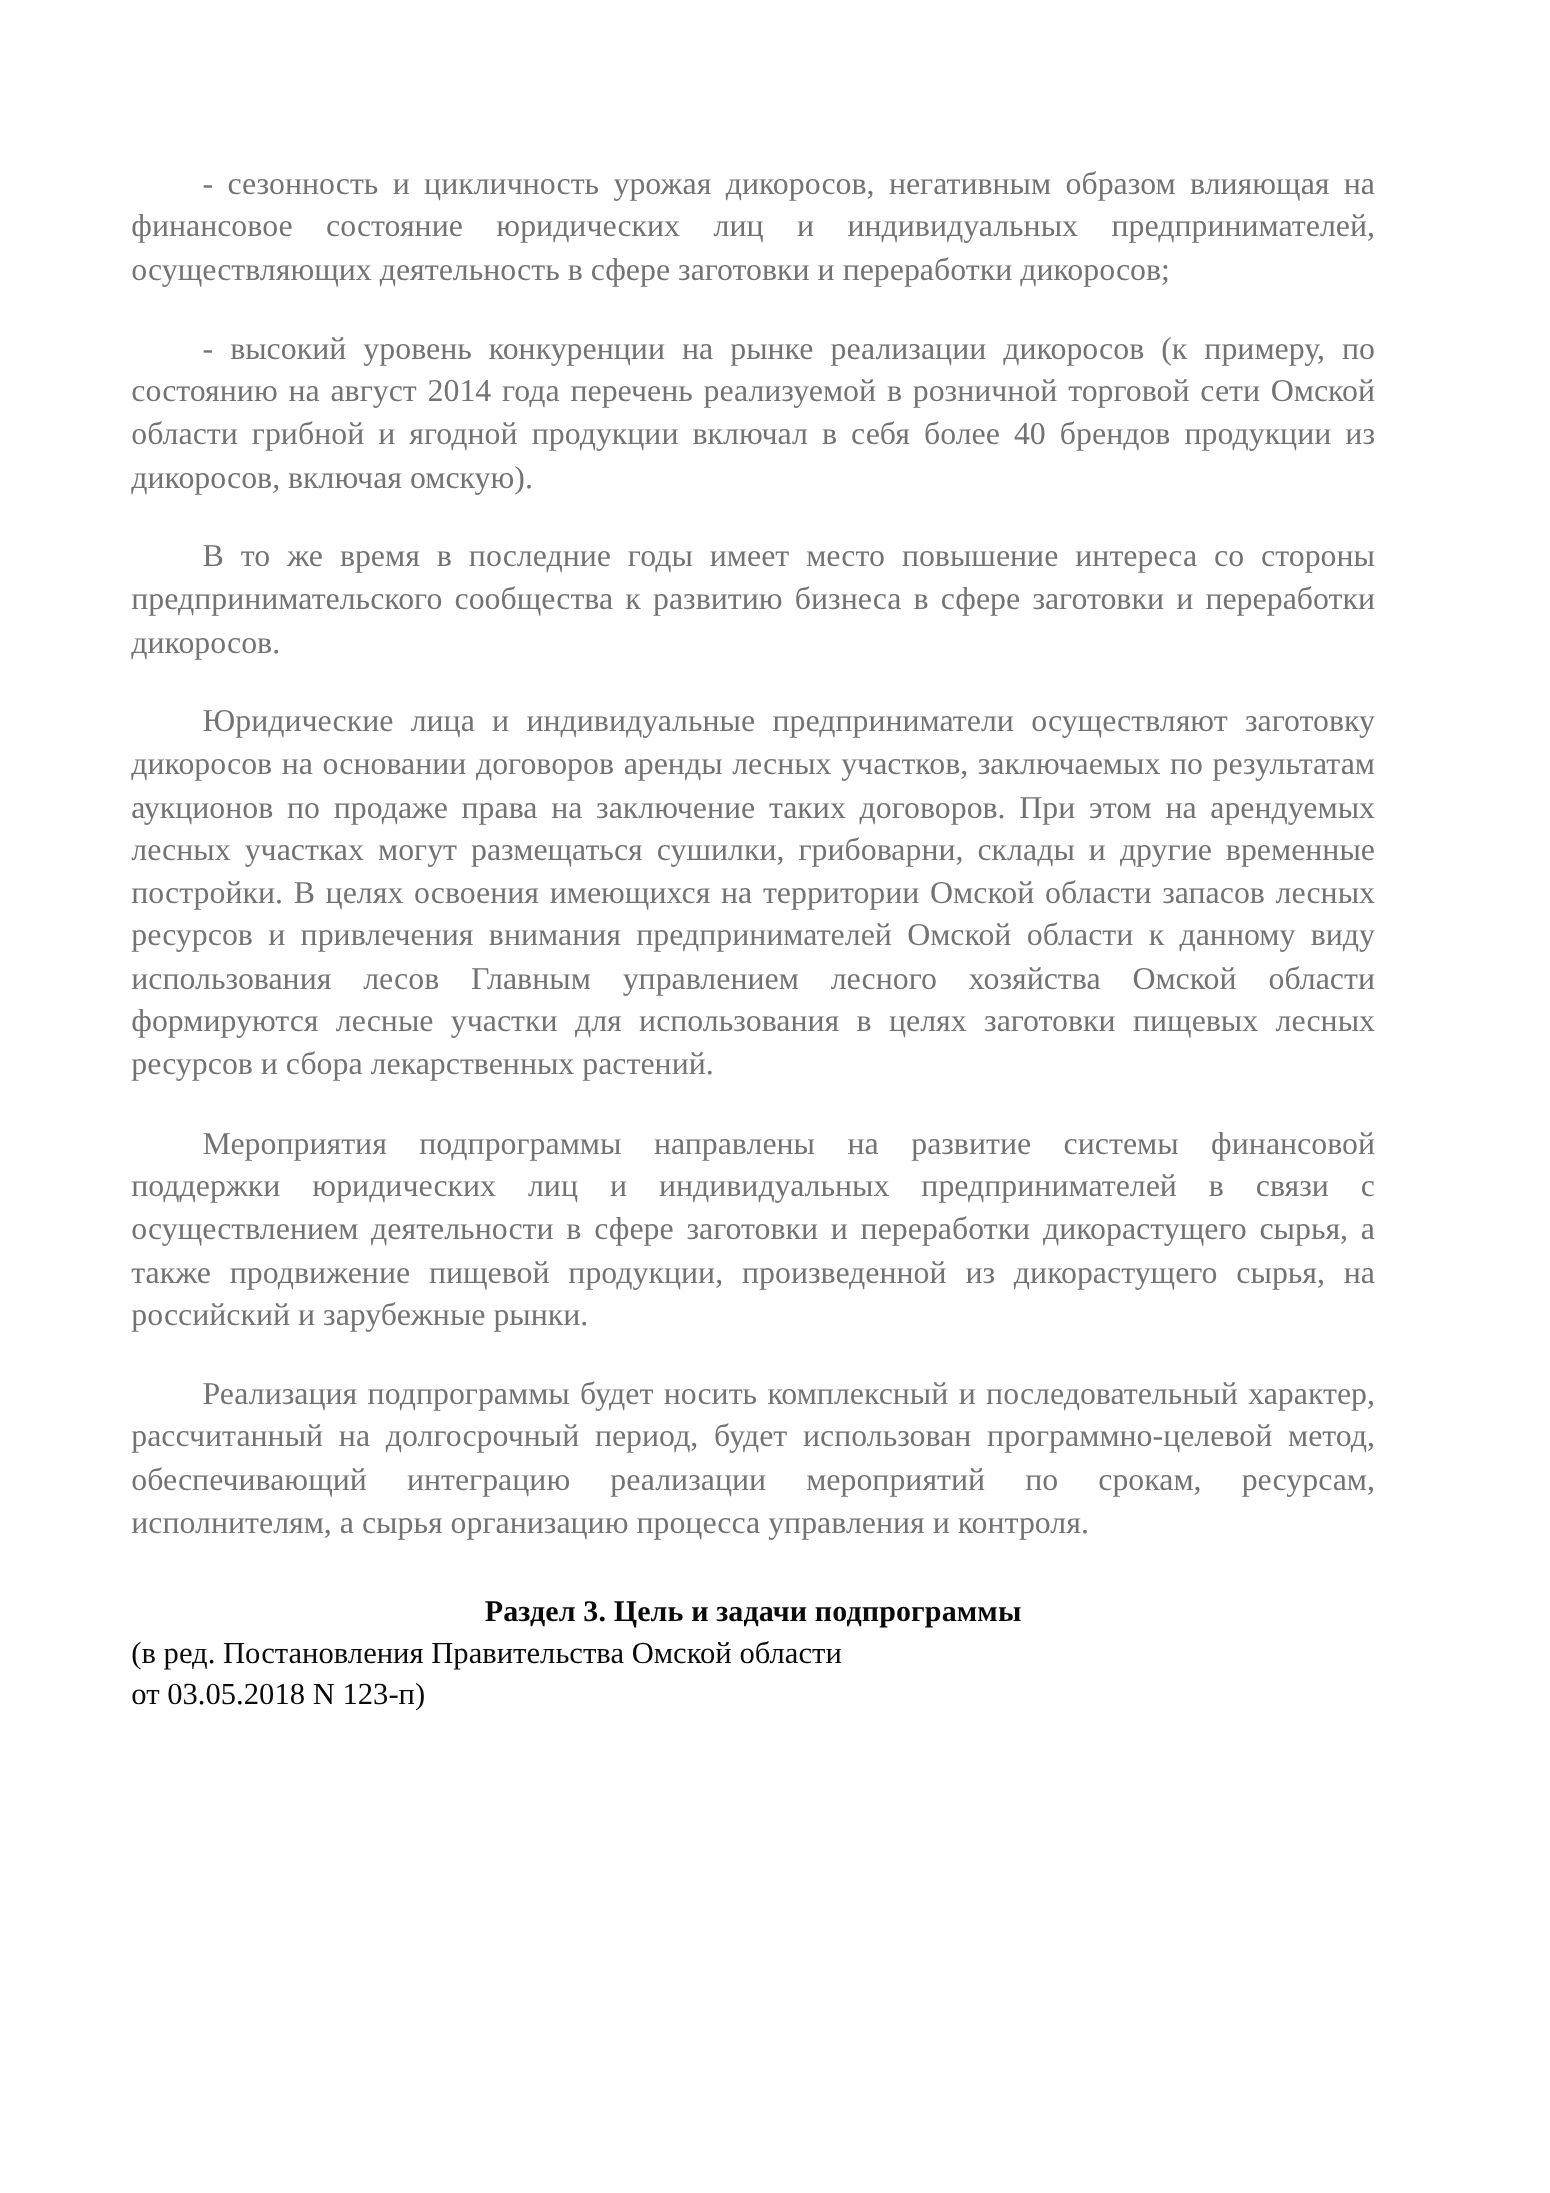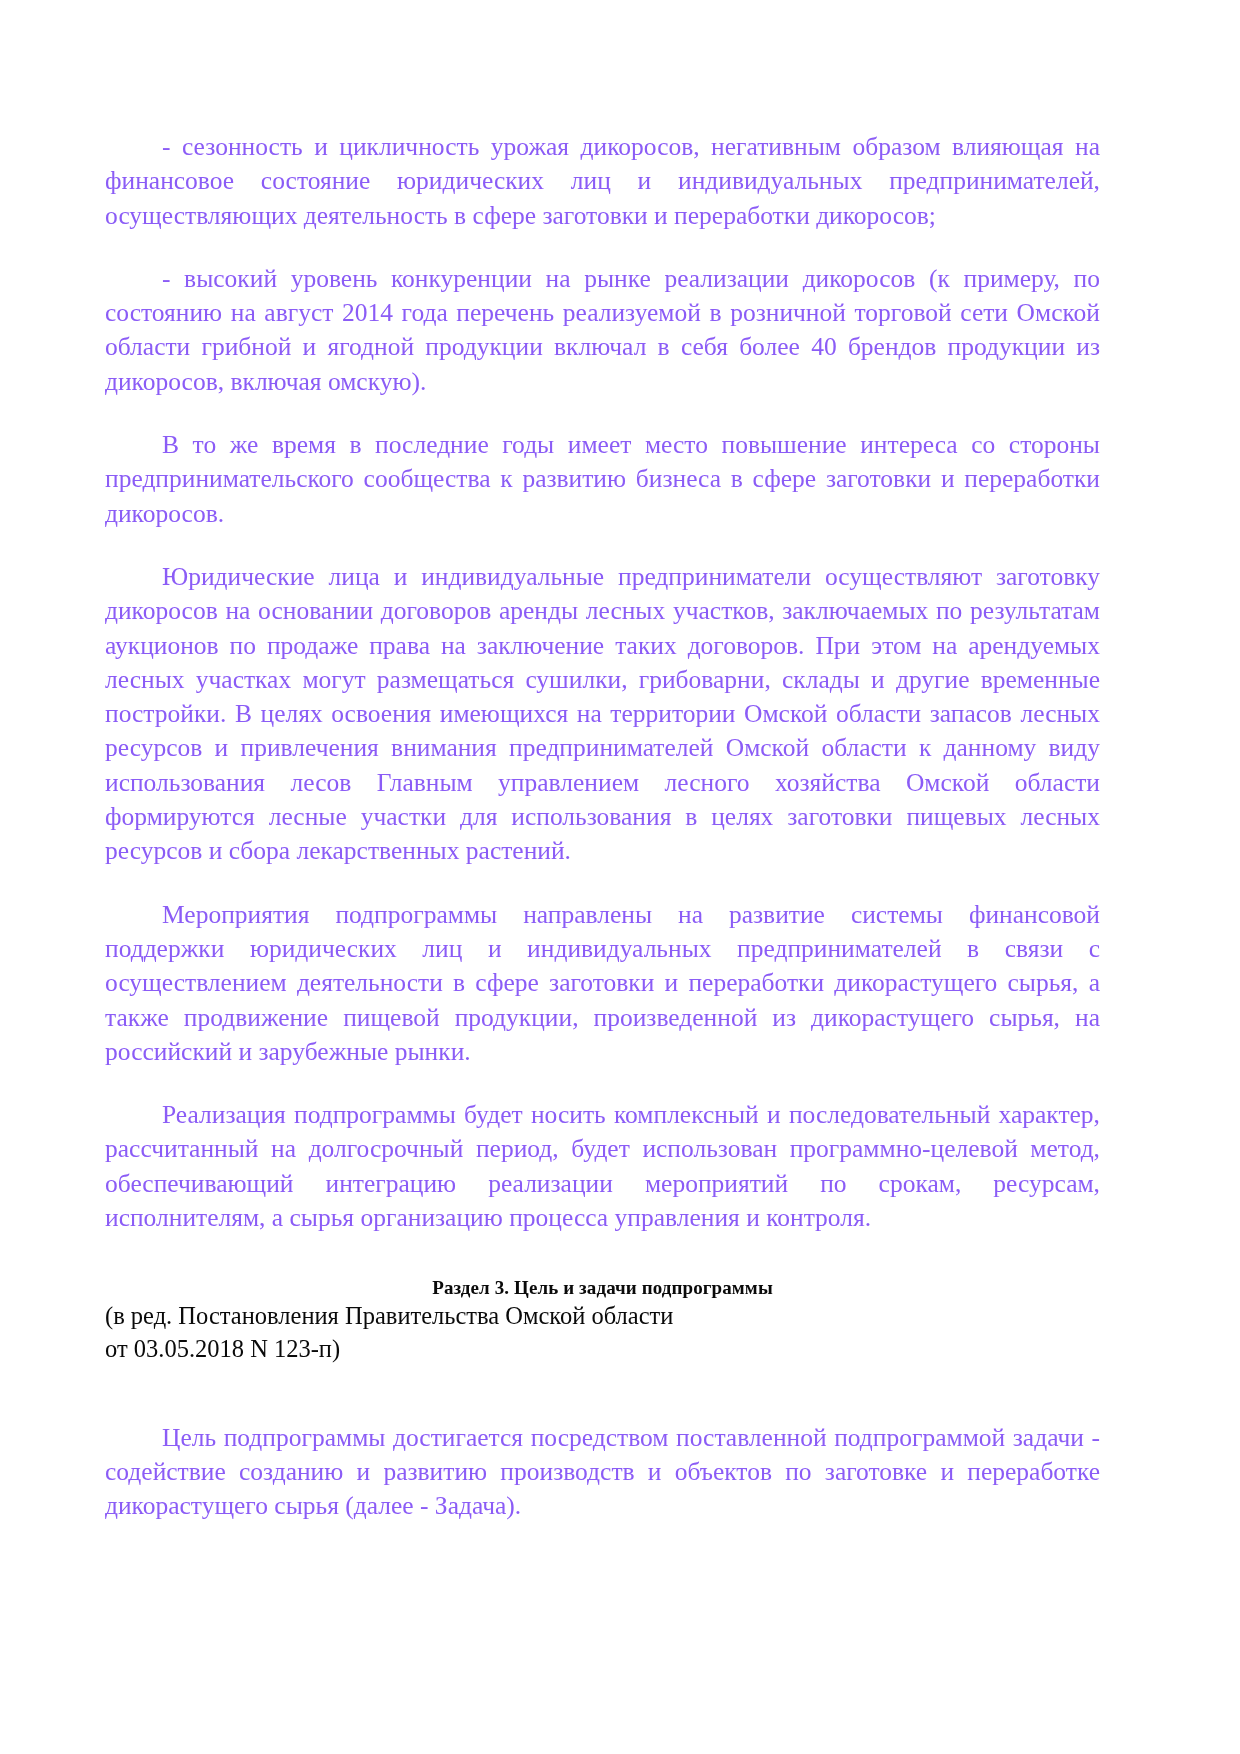--- a/index.html
+++ b/index.html
@@ -21,30 +21,30 @@
   }
   .content {
     width: 995px;
   }
   p.body {
     margin: 0 0 0 0;
     font-size: 25.5px;
     line-height: 1.345;
     text-align: justify;
     text-indent: 57px;
-    color: #8b5cf6;
+    color: #737373;
     hyphens: none;
   }
   .gap-para { height: 29px; }
   .gap-heading-top { height: 40px; }
   .gap-heading-bottom { height: 26px; }
 
   h2.section-heading {
     margin: 0;
-    font-size: 19px;
+    font-size: 24px;
     font-weight: bold;
     text-align: center;
     line-height: 1.32;
     letter-spacing: 0.1px;
   }
   p.note-center {
     margin: 0;
     font-size: 24.5px;
     line-height: 1.33;
     text-align: left;
@@ -84,21 +84,20 @@
     <h2 class="section-heading">Раздел 3. Цель и задачи подпрограммы</h2>
 
     <p class="note-center">(в ред. Постановления Правительства Омской области</p>
     <p class="note-center">от 03.05.2018 N 123-п)</p>
 
     <div class="gap-heading-bottom"></div>
 
 
     <div class="gap-para"></div>
 
-    <p class="body">Цель подпрограммы достигается посредством поставленной подпрограммой задачи - содействие созданию и развитию производств и объектов по заготовке и переработке дикорастущего сырья (далее - Задача).</p>
 
     <div class="gap-heading-top"></div>
 
 
     <div class="gap-heading-bottom"></div>
 
   </div>
 </div>
 
 </body></html>

